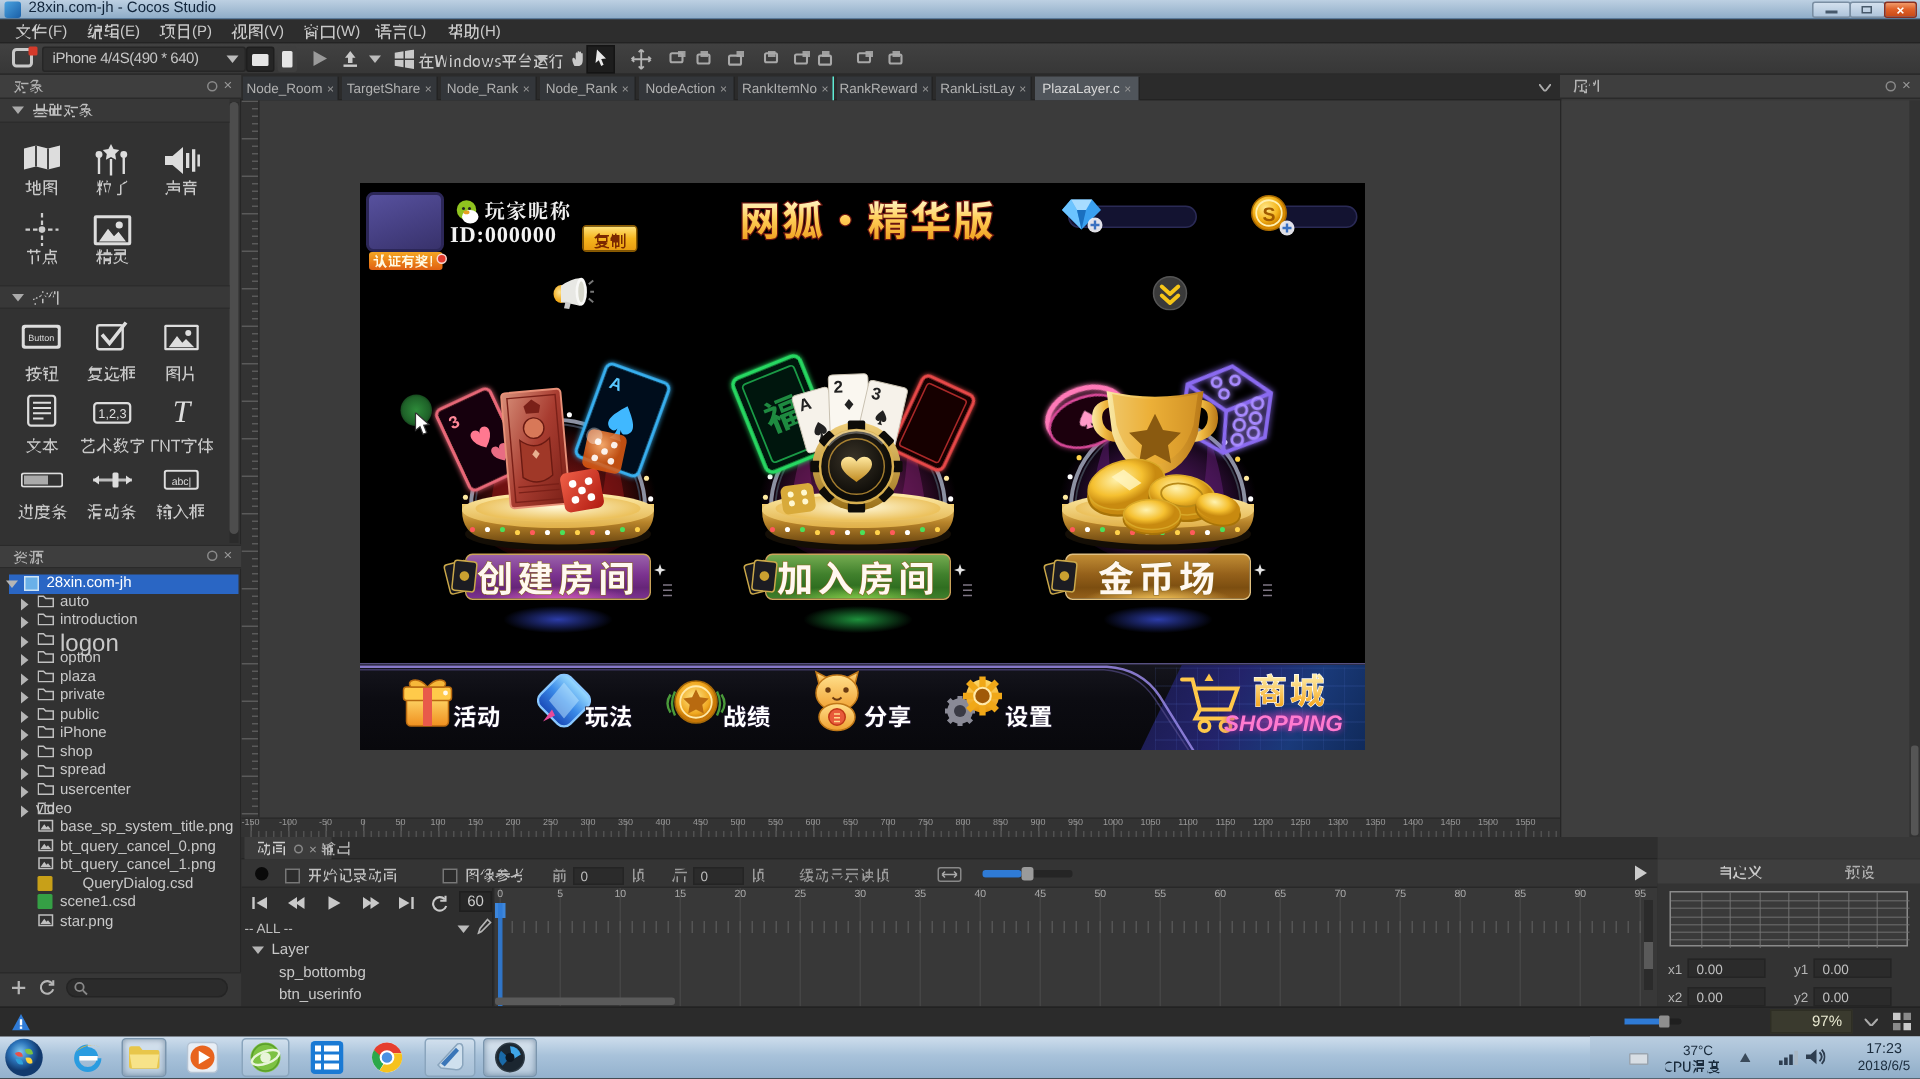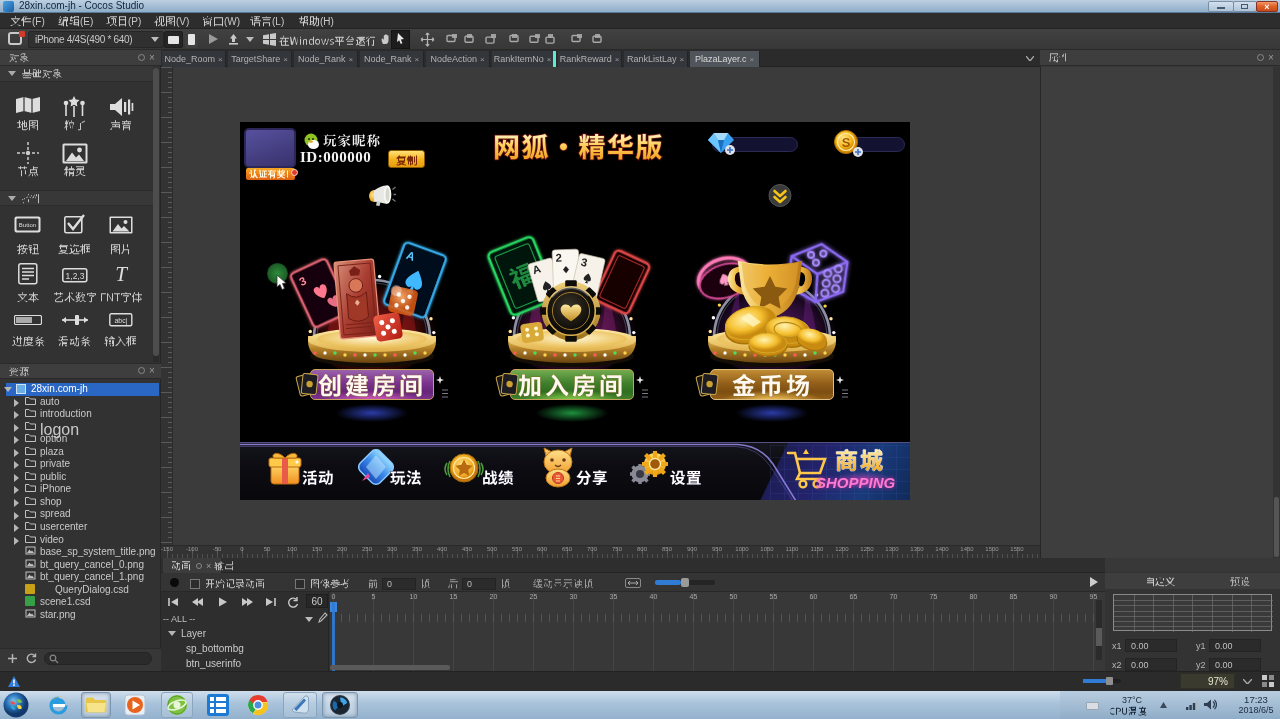--- a/index.html
+++ b/index.html
@@ -447,21 +447,21 @@
       <path d="M0.5 1.5 H4 L5.5 3 H10.5 V8.5 H0.5 Z" fill="none" stroke="#c0c0c0" stroke-width="1"></path>
     </svg>
   </div>
 <div class="ab" style="left:40px;top:521px;font-size:10px;color:#c9c9c9">usercenter</div>
 <div class="ab" style="left:14px;top:536.6px;width:0;height:0;border-top:4px solid transparent;border-bottom:4px solid transparent;border-left:5px solid #b5b5b5"></div>
 <div class="ab" style="left:25px;top:533.6px;width:11px;height:9px">
     <svg width="11" height="9">
       <path d="M0.5 1.5 H4 L5.5 3 H10.5 V8.5 H0.5 Z" fill="none" stroke="#c0c0c0" stroke-width="1"></path>
     </svg>
   </div>
-<div class="ab" style="left:40px;top:534px;font-size:10px;color:#c9c9c9">video</div>
+<div class="ab" style="left:24px;top:534px;font-size:10px;color:#c9c9c9">video</div>
 <div class="ab" style="left:25px;top:546.15px;width:11px;height:9px">
     <svg width="11" height="9">
       <rect x="0.5" y="0.5" width="10" height="8" fill="#c0c0c0"></rect>
       <rect x="1.5" y="1.5" width="8" height="6" fill="#323232"></rect>
       <path d="M2 7 L4.5 3.5 L6 5.5 L7 4.5 L9 7 Z" fill="#c0c0c0"></path>
     </svg>
   </div>
 <div class="ab" style="left:40px;top:546px;font-size:10px;color:#c9c9c9">base_sp_system_title.png</div>
 <div class="ab" style="left:25px;top:558.7px;width:11px;height:9px">
     <svg width="11" height="9">
@@ -523,21 +523,21 @@
     <span style="font-size:8px;color:#999;margin-left:3px">×</span>
   </div>
 <div class="ab row" style="left:360px;top:51px;width:64px;height:16px;background:#33363a;border-right:1px solid #232323;justify-content:center">
     <span style="font-size:9px;color:#b2b2b2;white-space:nowrap">Node_Rank</span>
     <span style="font-size:8px;color:#999;margin-left:3px">×</span>
   </div>
 <div class="ab row" style="left:426px;top:51px;width:64px;height:16px;background:#33363a;border-right:1px solid #232323;justify-content:center">
     <span style="font-size:9px;color:#b2b2b2;white-space:nowrap">NodeAction</span>
     <span style="font-size:8px;color:#999;margin-left:3px">×</span>
   </div>
-<div class="ab row" style="left:492px;top:51px;width:64px;height:16px;background:#33363a;border-right:3px solid #5eead4;justify-content:center">
+<div class="ab row" style="left:492px;top:51px;width:64px;height:16px;background:#33363a;border-right:1px solid #5eead4;justify-content:center">
     <span style="font-size:9px;color:#b2b2b2;white-space:nowrap">RankItemNo</span>
     <span style="font-size:8px;color:#999;margin-left:3px">×</span>
   </div>
 <div class="ab row" style="left:558px;top:51px;width:64px;height:16px;background:#33363a;border-right:1px solid #232323;justify-content:center">
     <span style="font-size:9px;color:#b2b2b2;white-space:nowrap">RankReward</span>
     <span style="font-size:8px;color:#999;margin-left:3px">×</span>
   </div>
 <div class="ab row" style="left:624px;top:51px;width:64px;height:16px;background:#33363a;border-right:1px solid #232323;justify-content:center">
     <span style="font-size:9px;color:#b2b2b2;white-space:nowrap">RankListLay</span>
     <span style="font-size:8px;color:#999;margin-left:3px">×</span>

